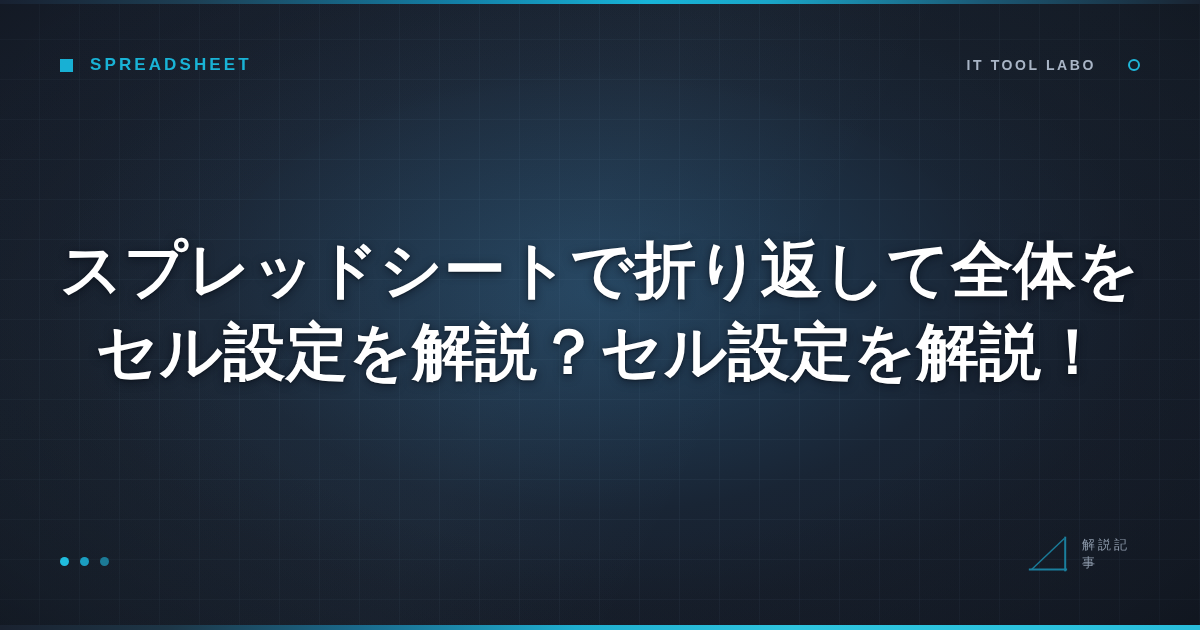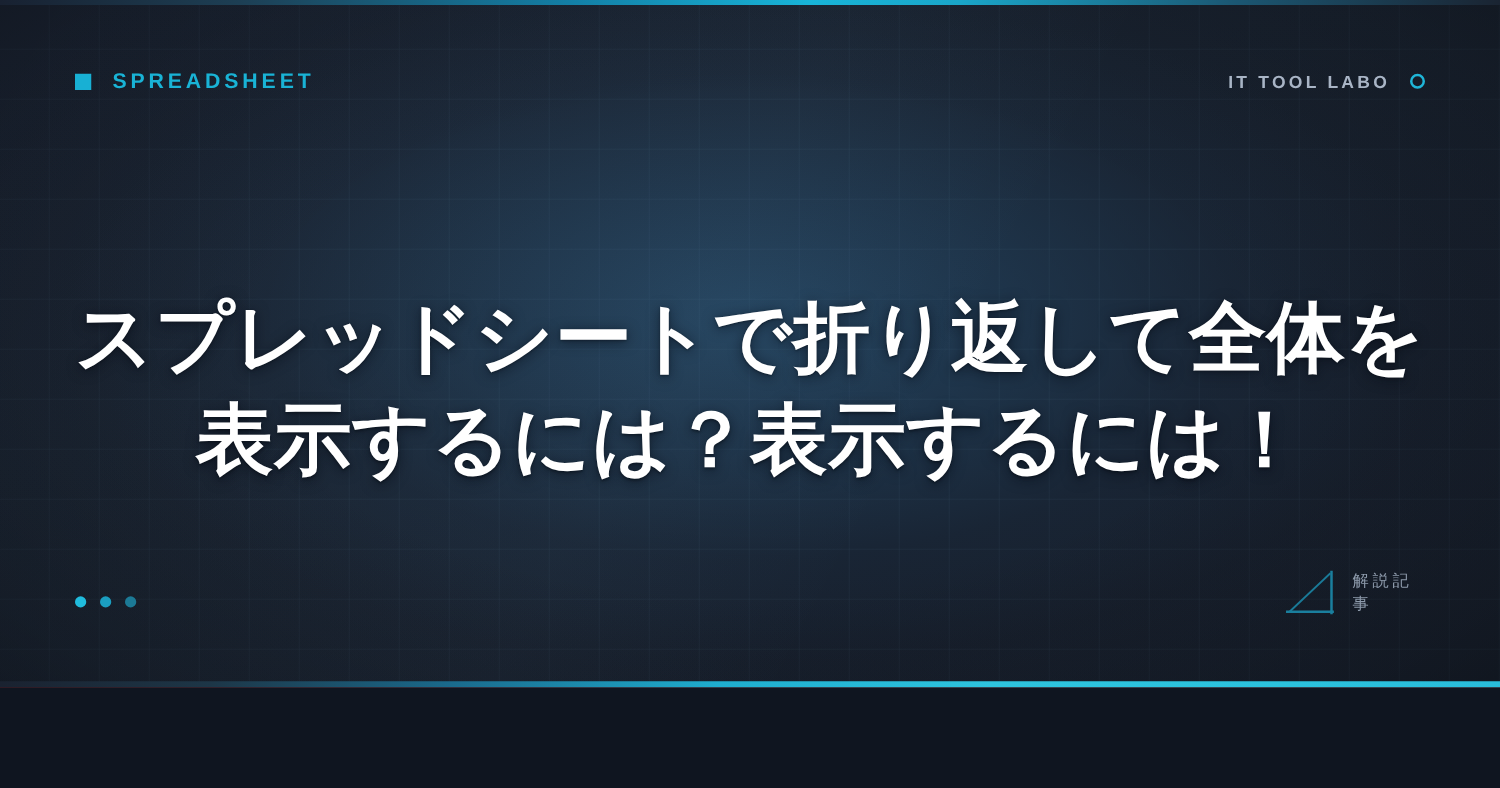--- a/index.html
+++ b/index.html
@@ -11,23 +11,23 @@
     width: 1200px;
     height: 630px;
     overflow: hidden;
     font-family: "Liberation Sans", "DejaVu Sans", sans-serif;
   }
 
   
   .banner {
     position: relative;
     width: 1200px;
-    height: 550px;
+    height: 630px;
     overflow: hidden;
-    background: #7f1d1d;
+    background: #000000;
   }
 
   
   .bg-base {
     position: absolute;
     inset: 0;
     background:
       radial-gradient(ellipse 62% 68% at 50% 46%,
         rgba(37,70,98,0.95) 0%,
         rgba(32,59,84,0.72) 28%,
@@ -123,21 +123,21 @@
   }
   .brand-left-label {
     color: #19b3d6;
     font-size: 17px;
     font-weight: bold;
     letter-spacing: 3.1px;
   }
   .brand-right {
     display: flex;
     align-items: center;
-    gap: 16px;
+    gap: 32px;
   }
   .brand-right-label {
     color: #a9b5c6;
     font-size: 14px;
     font-weight: bold;
     letter-spacing: 2.6px;
   }
   .ring-icon {
     width: 8px;
     height: 8px;
@@ -224,21 +224,21 @@
       <span class="brand-left-label">SPREADSHEET</span>
     </div>
     <div class="brand-right">
       <span class="brand-right-label">IT TOOL LABO</span>
       <span class="ring-icon"></span>
     </div>
   </div>
 
   <div class="title-wrap">
     <h1 class="title">スプレッドシートで折り返して全体を
-表示するには？表示するには！</h1>
+セル設定を解説？セル設定を解説！</h1>
   </div>
 
   <div class="dots">
     <span class="dot dot-1"></span>
     <span class="dot dot-2"></span>
     <span class="dot dot-3"></span>
   </div>
 
   <div class="badge">
     <svg class="chart-icon" width="44" height="40" viewBox="0 0 44 40">

